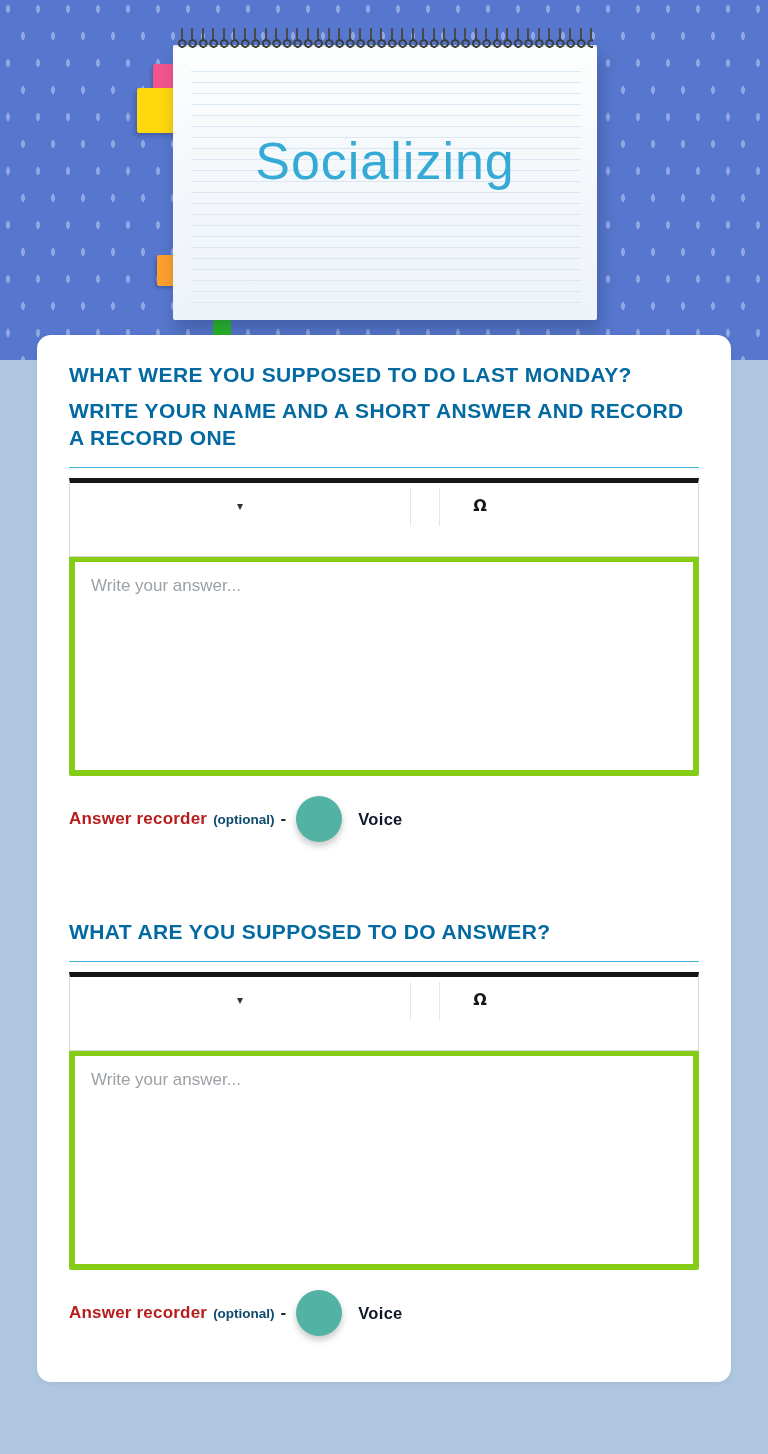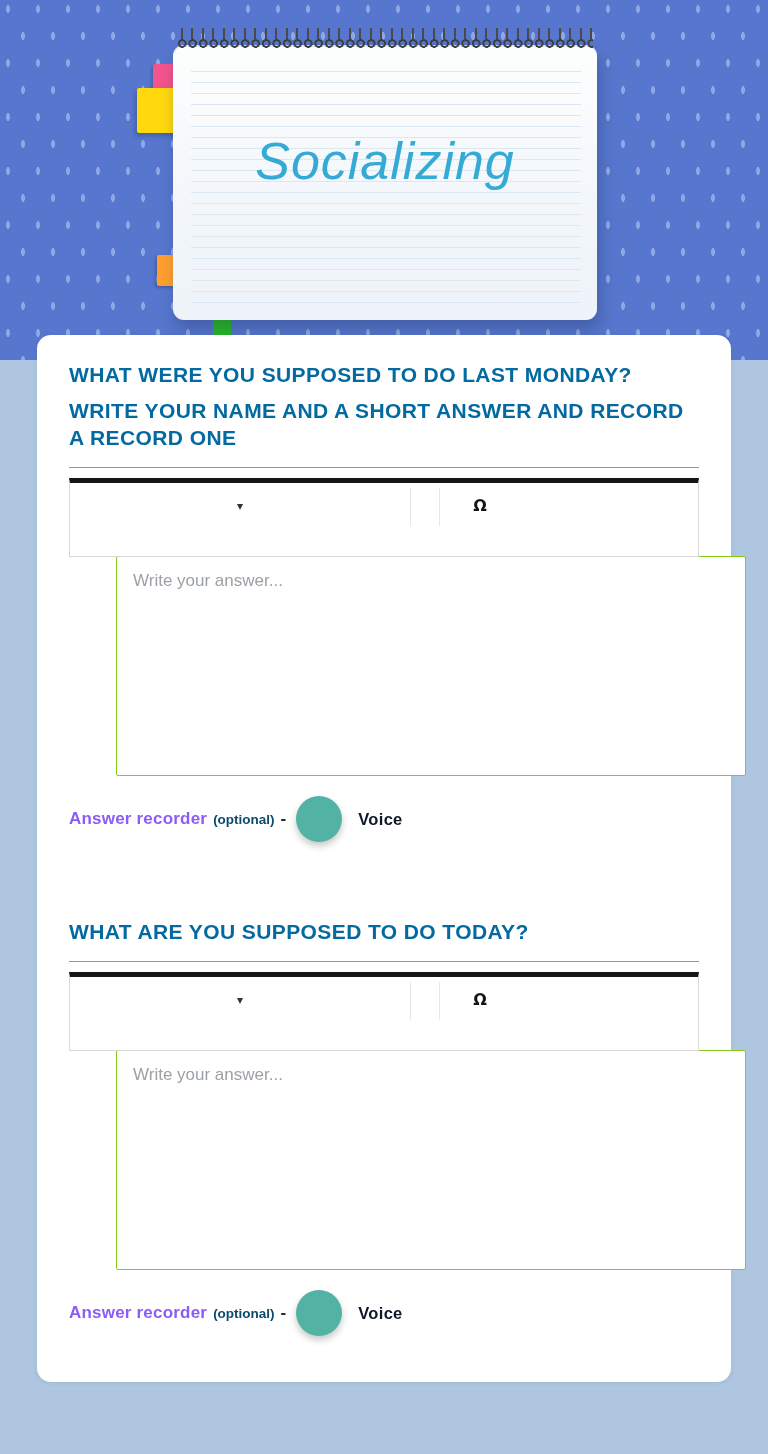--- a/index.html
+++ b/index.html
@@ -51,23 +51,22 @@
       rgba(0,0,0,0) 0 2.1px, #3d3d3d 2.5px 4.1px, rgba(0,0,0,0) 4.5px);
     background-size: 10.5px 14px;
     background-repeat: repeat-x;
     margin-top: -2px;
   }
   .paper {
     position: relative;
     flex: 1;
     margin-top: -6px;
     background: linear-gradient(180deg, #fdfefe 0%, #f3f7fb 55%, #eef3f9 100%);
-    border-radius: 11px;
+    border-radius: 2px;
     box-shadow: 3px 10px 16px rgba(25,35,80,.28), 0 2px 0 #e2e9f2 inset;
-    font-style: italic;
   }
   .paper-lines {
     position: absolute; left: 18px; right: 16px; top: 16px; bottom: 12px;
     background: repeating-linear-gradient(180deg,
       rgba(0,0,0,0) 0 10px, #dbe7f3 10px 11px);
   }
   .notebook-title {
     position: absolute; top: 86px; left: 0; width: 100%;
     text-align: center;
     font-size: 52px;
@@ -128,40 +127,39 @@
     background: transparent; border: none; cursor: pointer;
     font-family: "DejaVu Sans", sans-serif;
     font-size: 16px; font-weight: 600; color: #141414;
   }
 
   .answer-input {
     display: block;
     width: 100%;
     height: 220px;
     margin-top: -1px;
-    border: 1px solid #84cc16;
+    border: 6px solid #84cc16;
     border-radius: 2px;
     padding: 14px 16px;
     font-family: "Liberation Sans", sans-serif;
     font-size: 17px;
     color: #333;
     resize: none;
     outline: none;
-    margin-left: 47px;
   }
   .answer-input::placeholder { color: #9ba1a6; opacity: 1; }
 
   
   .recorder {
     margin-top: 18px;
     height: 50px;
     display: flex;
     align-items: center;
   }
-  .rec-label { font-size: 17px; font-weight: 700; color: #8b5cf6; letter-spacing: .2px; }
+  .rec-label { font-size: 17px; font-weight: 700; color: #b91c1c; letter-spacing: .2px; }
   .rec-opt   { font-size: 13.5px; font-weight: 700; color: #0c4a6e; margin-left: 6px; }
   .rec-dash  { font-size: 17px; font-weight: 700; color: #2b2b2b; margin-left: 6px; }
   .rec-btn {
     width: 46px; height: 46px;
     margin-left: 10px;
     border: none; border-radius: 50%;
     background: #52b3a4;
     cursor: pointer;
     box-shadow: 0 4px 7px rgba(0,0,0,.22);
   }
@@ -209,21 +207,21 @@
     <div class="recorder">
       <span class="rec-label">Answer recorder</span>
       <span class="rec-opt">(optional)</span>
       <span class="rec-dash">-</span>
       <button class="rec-btn"></button>
       <span class="rec-voice">Voice</span>
     </div>
   </section>
 
   <section class="question">
-    <p class="q-title">WHAT ARE YOU SUPPOSED TO DO TODAY?</p>
+    <p class="q-title">WHAT ARE YOU SUPPOSED TO DO ANSWER?</p>
     <hr class="q-rule">
     <div class="editor">
       <div class="editor-toolbar">
         <button class="tb-dropdown">
           <span class="caret">▾</span>
         </button>
         <span class="tb-sep s1"></span>
         <span class="tb-sep s2"></span>
         <button class="tb-omega">Ω</button>
       </div>

